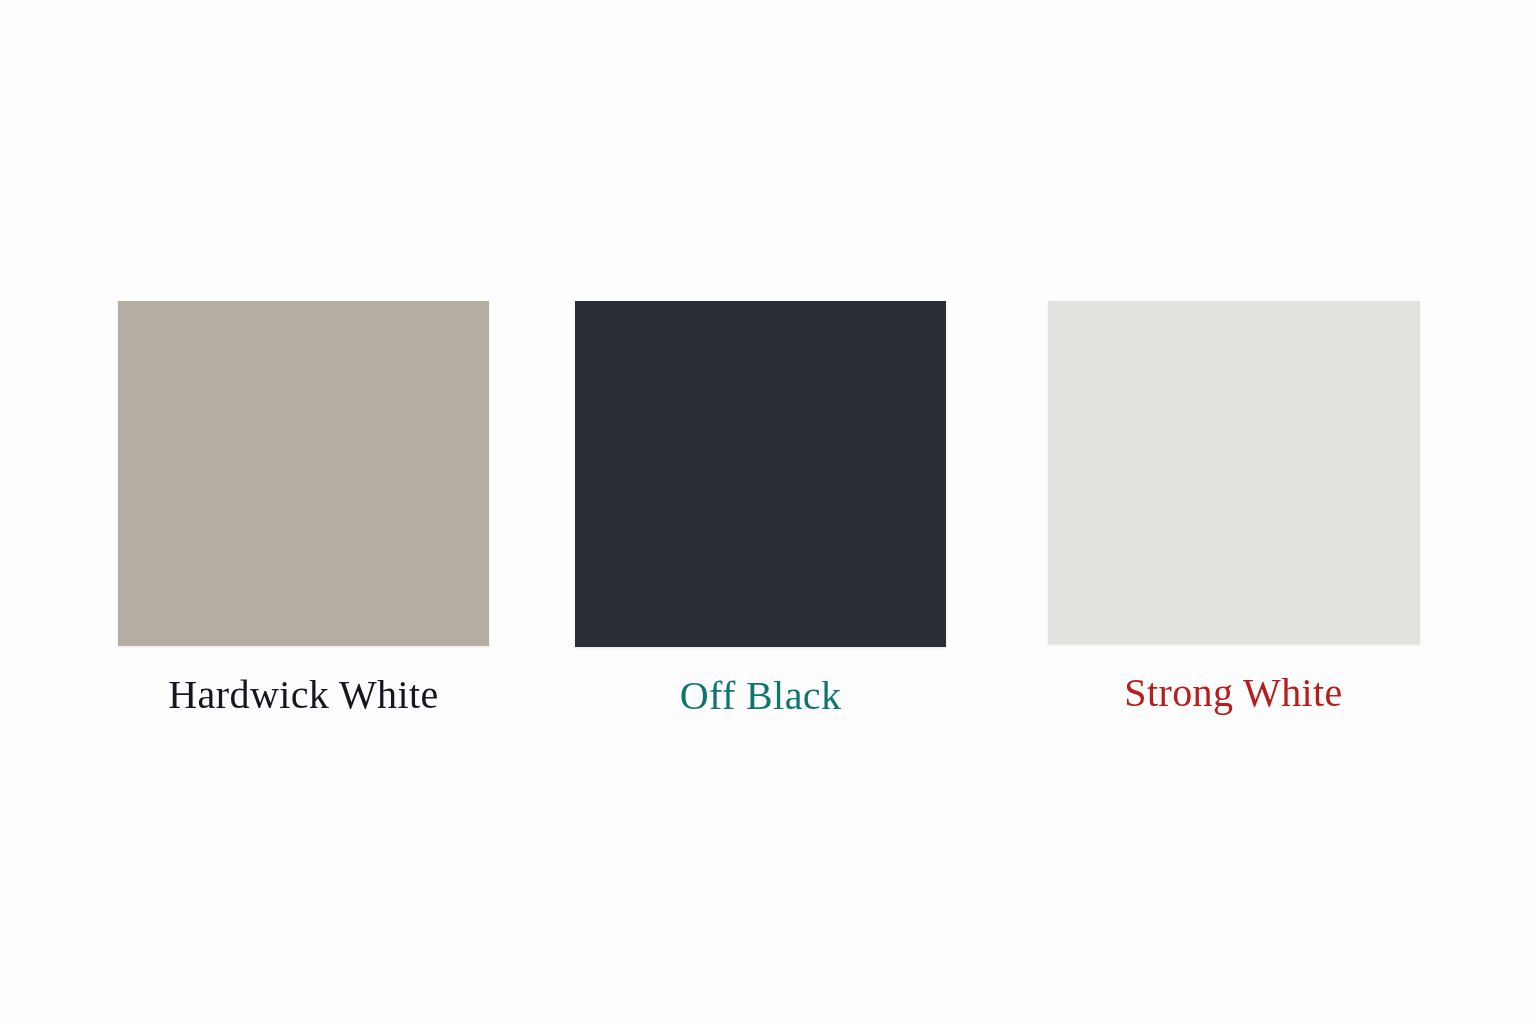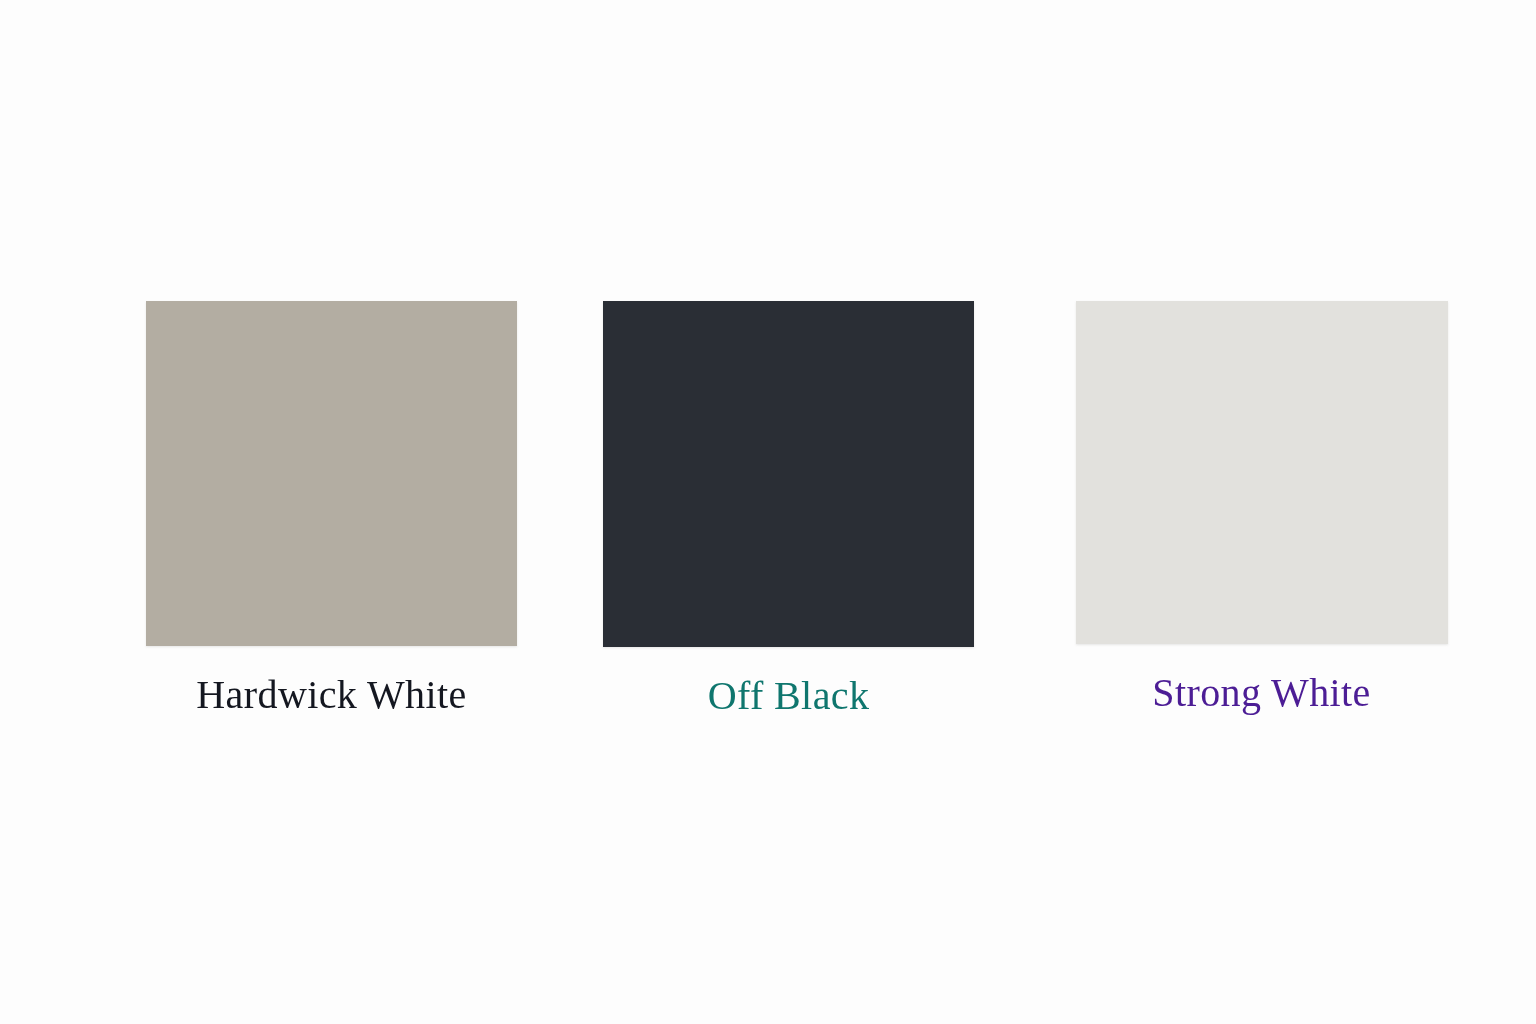--- a/index.html
+++ b/index.html
@@ -19,21 +19,20 @@
     position: absolute;
     left: 0;
     top: 0;
     width: 1536px;
     height: 1024px;
   }
 
   .swatch-card {
     position: absolute;
     top: 301px;
-    margin-left: 28px;
   }
 
   .swatch-chip {
     width: 371px;
     height: 345px;
     display: block;
     box-shadow: 0 1px 2px rgba(120, 118, 112, 0.16);
   }
 
   .swatch-label {
@@ -68,16 +67,16 @@
     <span class="swatch-label" style="color: rgb(20, 23, 32);">Hardwick White</span>
   </div>
 
   <div class="swatch-card" id="swatch-card-1">
     <span class="swatch-chip" id="chip-1" style="background: rgb(42, 46, 53);"></span>
     <span class="swatch-label" style="color: #0f766e;">Off Black</span>
   </div>
 
   <div class="swatch-card" id="swatch-card-2">
     <span class="swatch-chip" id="chip-2" style="background: rgb(226, 225, 221);"></span>
-    <span class="swatch-label" style="color: #4c1d95;">Strong White</span>
+    <span class="swatch-label" style="color: #b91c1c;">Strong White</span>
   </div>
 
 </div>
 
 </body></html>

